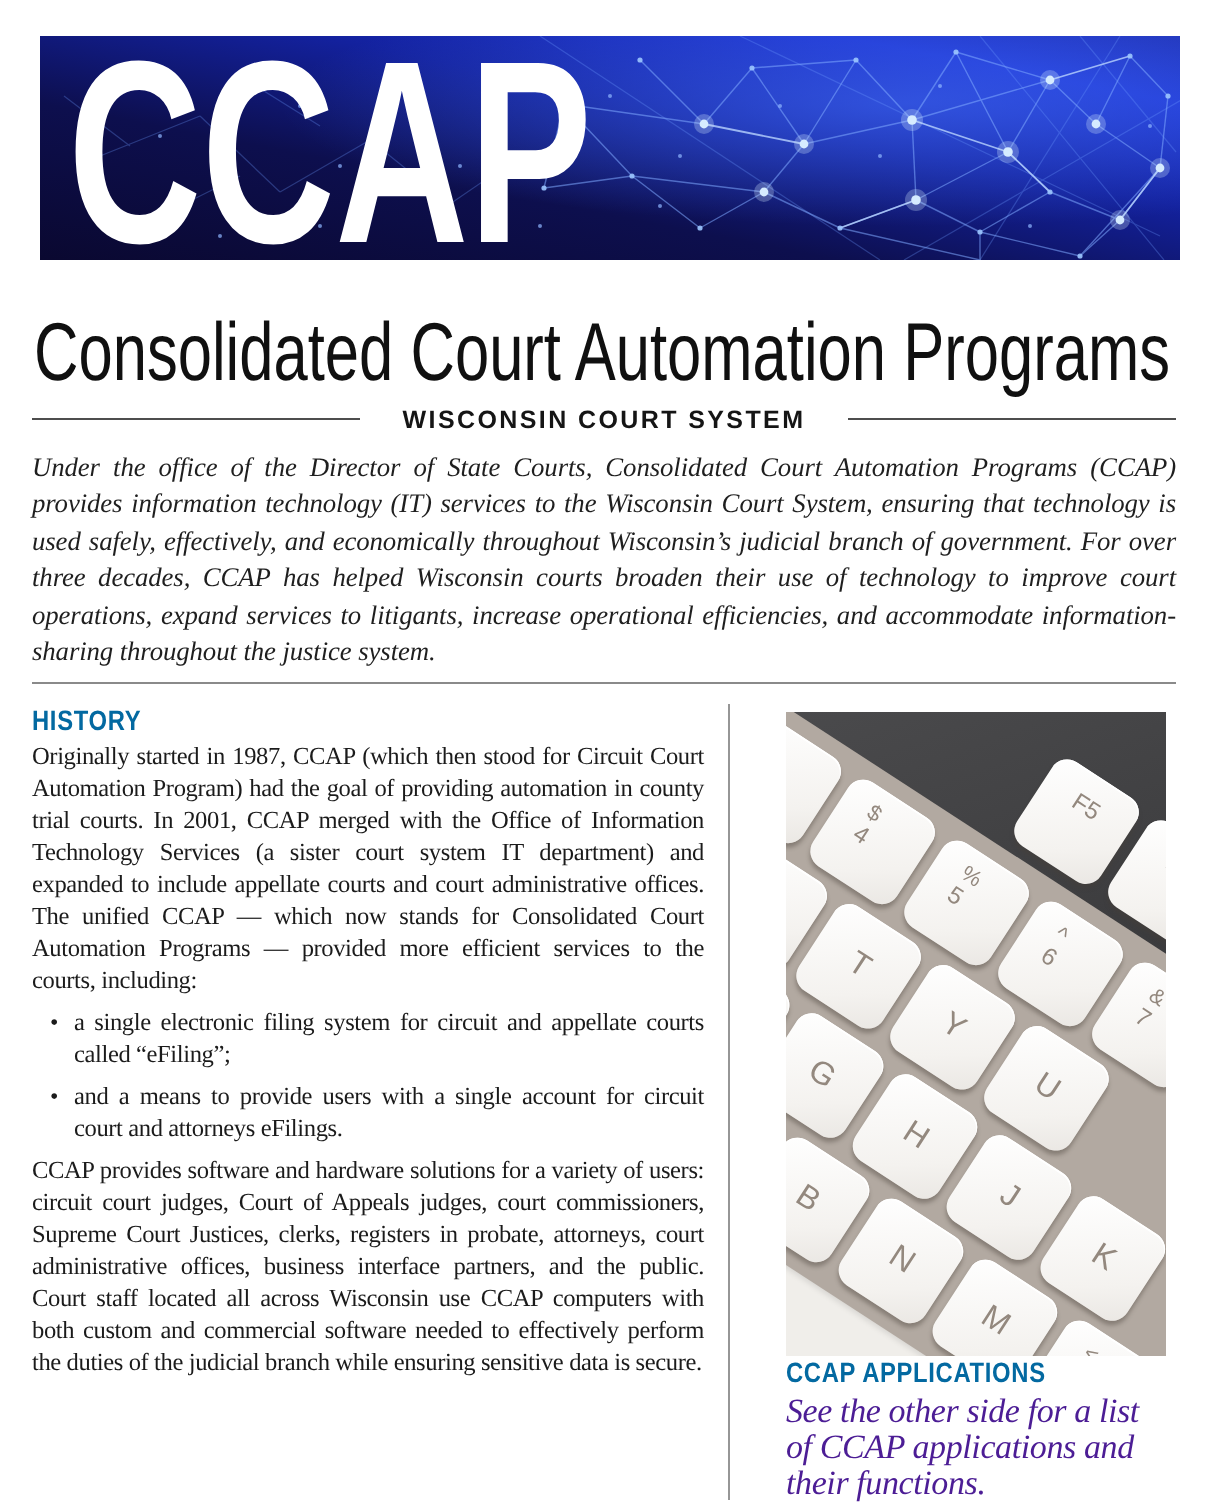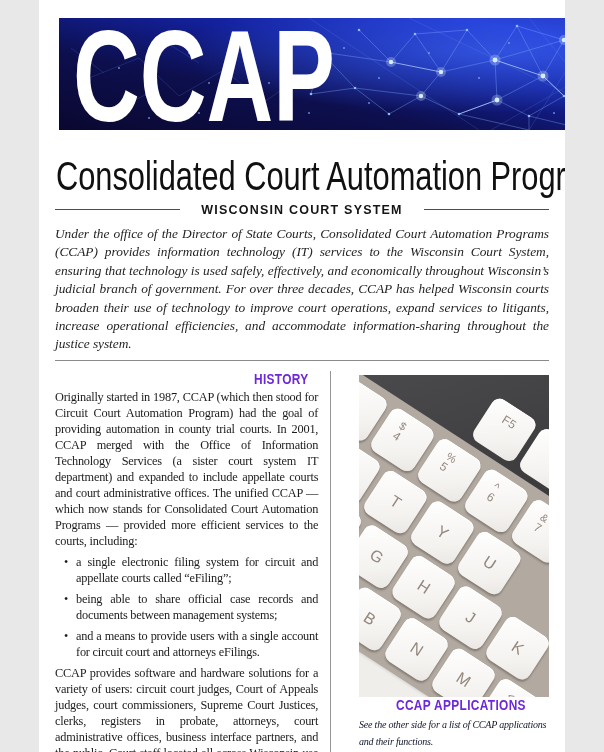--- a/index.html
+++ b/index.html
@@ -1,16 +1,16 @@
 <!DOCTYPE html>
 <html><head>
 <meta charset="utf-8">
 <style>
   html,body{margin:0;padding:0;background:#e8e8e8;}
-  .page{position:relative;width:526px;height:752px;background:#ffffff;overflow:hidden;
+  .page{position:relative;width:604px;height:752px;background:#ffffff;overflow:hidden;
         font-family:"Liberation Serif",serif;color:#1b1b1b;margin:0 auto;}
   .inner{padding:0 16px;}
 
   
   .banner{margin:18px 0 0 4px;width:570px;height:112px;line-height:0;}
 
   
   .title-wrap{margin-top:22px;height:47px;line-height:0;}
 
   
@@ -25,21 +25,21 @@
 
   .hrule{margin-top:6px;height:1px;background:#8a8a8a;}
 
   
   .columns{display:flex;padding-top:10px;}
   .col-left{width:336px;}
   .col-div{width:1px;background:#969696;margin-left:12px;}
   .col-right{width:190px;margin-left:28px;}
 
   .sec-head{font-family:"Liberation Sans",sans-serif;font-weight:700;font-size:14px;
-            letter-spacing:.4px;color:#6d28d9;line-height:16px;text-align:right;}
+            letter-spacing:.4px;color:#0369a1;line-height:16px;}
   .sec-head > span{display:inline-block;transform:scaleX(.85);transform-origin:left center;white-space:nowrap;}
   .mt{margin-top:10px;}
   .body-p{margin:2px 0 0;font-size:12.3px;line-height:16px;text-align:justify;letter-spacing:-0.2px;}
   .bullets{margin:5px 0 0;padding:0;list-style:none;font-family:Liberation Serif, serif;}
   .bullets li{position:relative;padding-left:21px;margin-bottom:5px;
               font-size:12.3px;line-height:16px;text-align:justify;letter-spacing:-0.2px;}
   .bullets li::before{content:"\2022";position:absolute;left:9px;top:0;font-size:12px;}
 
   
   .kb-photo{position:relative;width:190px;height:322px;margin-top:4px;overflow:hidden;
@@ -61,22 +61,22 @@
   .key .knum{display:block;padding:0 0 0 15px;font-size:12px;line-height:13px;}
   .kf5{left:230px;top:0;}  .kf6{left:286px;top:0;}
   .k3{left:94px;top:64px;} .k4{left:150px;top:64px;} .k5{left:206px;top:64px;}
   .k6{left:262px;top:64px;} .k7{left:318px;top:64px;}
   .kr{left:122px;top:120px;} .kt{left:178px;top:120px;} .ky{left:234px;top:120px;} .ku{left:290px;top:120px;}
   .kfk{left:136px;top:176px;} .kg{left:192px;top:176px;} .kh{left:248px;top:176px;}
   .kj{left:304px;top:176px;} .kk{left:360px;top:176px;}
   .kb{left:220px;top:232px;} .kn{left:276px;top:232px;} .km{left:332px;top:232px;} .kcomma{left:388px;top:232px;}
 
   .apps-head{}
-  .apps-note{margin:3px 0 0;font-style:italic;font-size:10px;line-height:17.6px;
-             letter-spacing:-0.2px;color:#0f172a;}
+  .apps-note{margin:3px 0 0;font-style:italic;font-size:17px;line-height:17.6px;
+             letter-spacing:-0.2px;color:#4c1d95;}
 </style>
 </head>
 <body>
 
 <div class="page">
   <div class="inner">
 
     <div class="banner">
       <svg width="570" height="112" viewBox="0 0 570 112">
         <defs>
@@ -245,21 +245,20 @@
 
     <div class="columns">
 
       <div class="col-left">
         <div class="sec-head">
           <span>HISTORY</span>
         </div>
         <p class="body-p">Originally started in 1987, CCAP (which then stood for Circuit Court Automation Program) had the goal of providing automation in county trial courts. In 2001, CCAP merged with the Office of Information Technology Services (a sister court system IT department) and expanded to include appellate courts and court administrative offices. The unified CCAP — which now stands for Consolidated Court Automation Programs — provided more efficient services to the courts, including:</p>
         <ul class="bullets">
           <li>a single electronic filing system for circuit and appellate courts called “eFiling”;</li>
-          <li>being able to share official case records and documents between management systems;</li>
           <li>and a means to provide users with a single account for circuit court and attorneys eFilings.</li>
         </ul>
         <p class="body-p">CCAP provides software and hardware solutions for a variety of users: circuit court judges, Court of Appeals judges, court commissioners, Supreme Court Justices, clerks, registers in probate, attorneys, court administrative offices, business interface partners, and the public. Court staff located all across Wisconsin use CCAP computers with both custom and commercial software needed to effectively perform the duties of the judicial branch while ensuring sensitive data is secure.</p>
       </div>
 
       <div class="col-div"></div>
 
       <div class="col-right">
 
         <div class="kb-photo">

